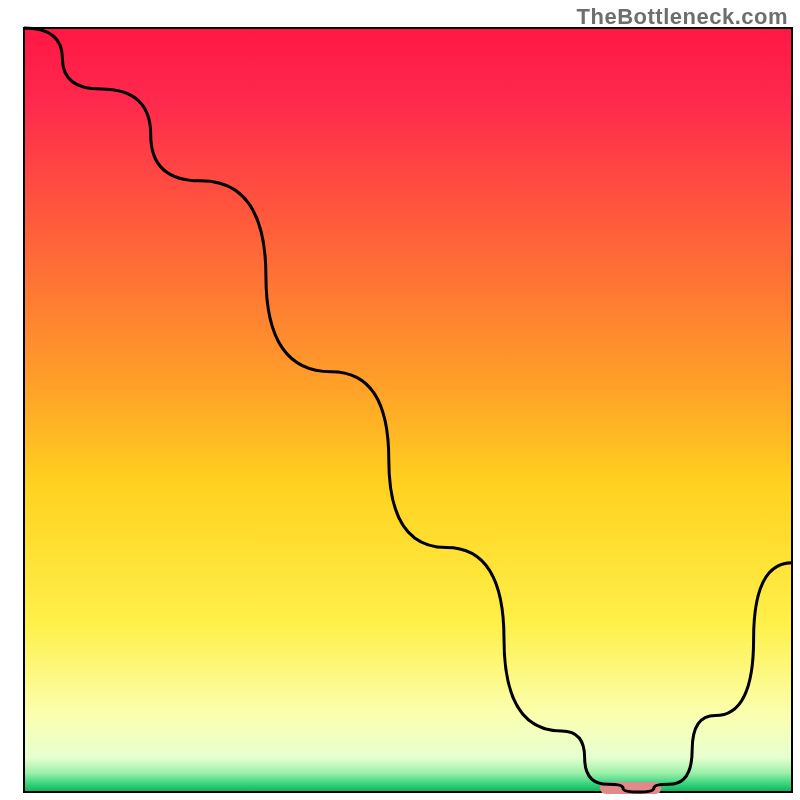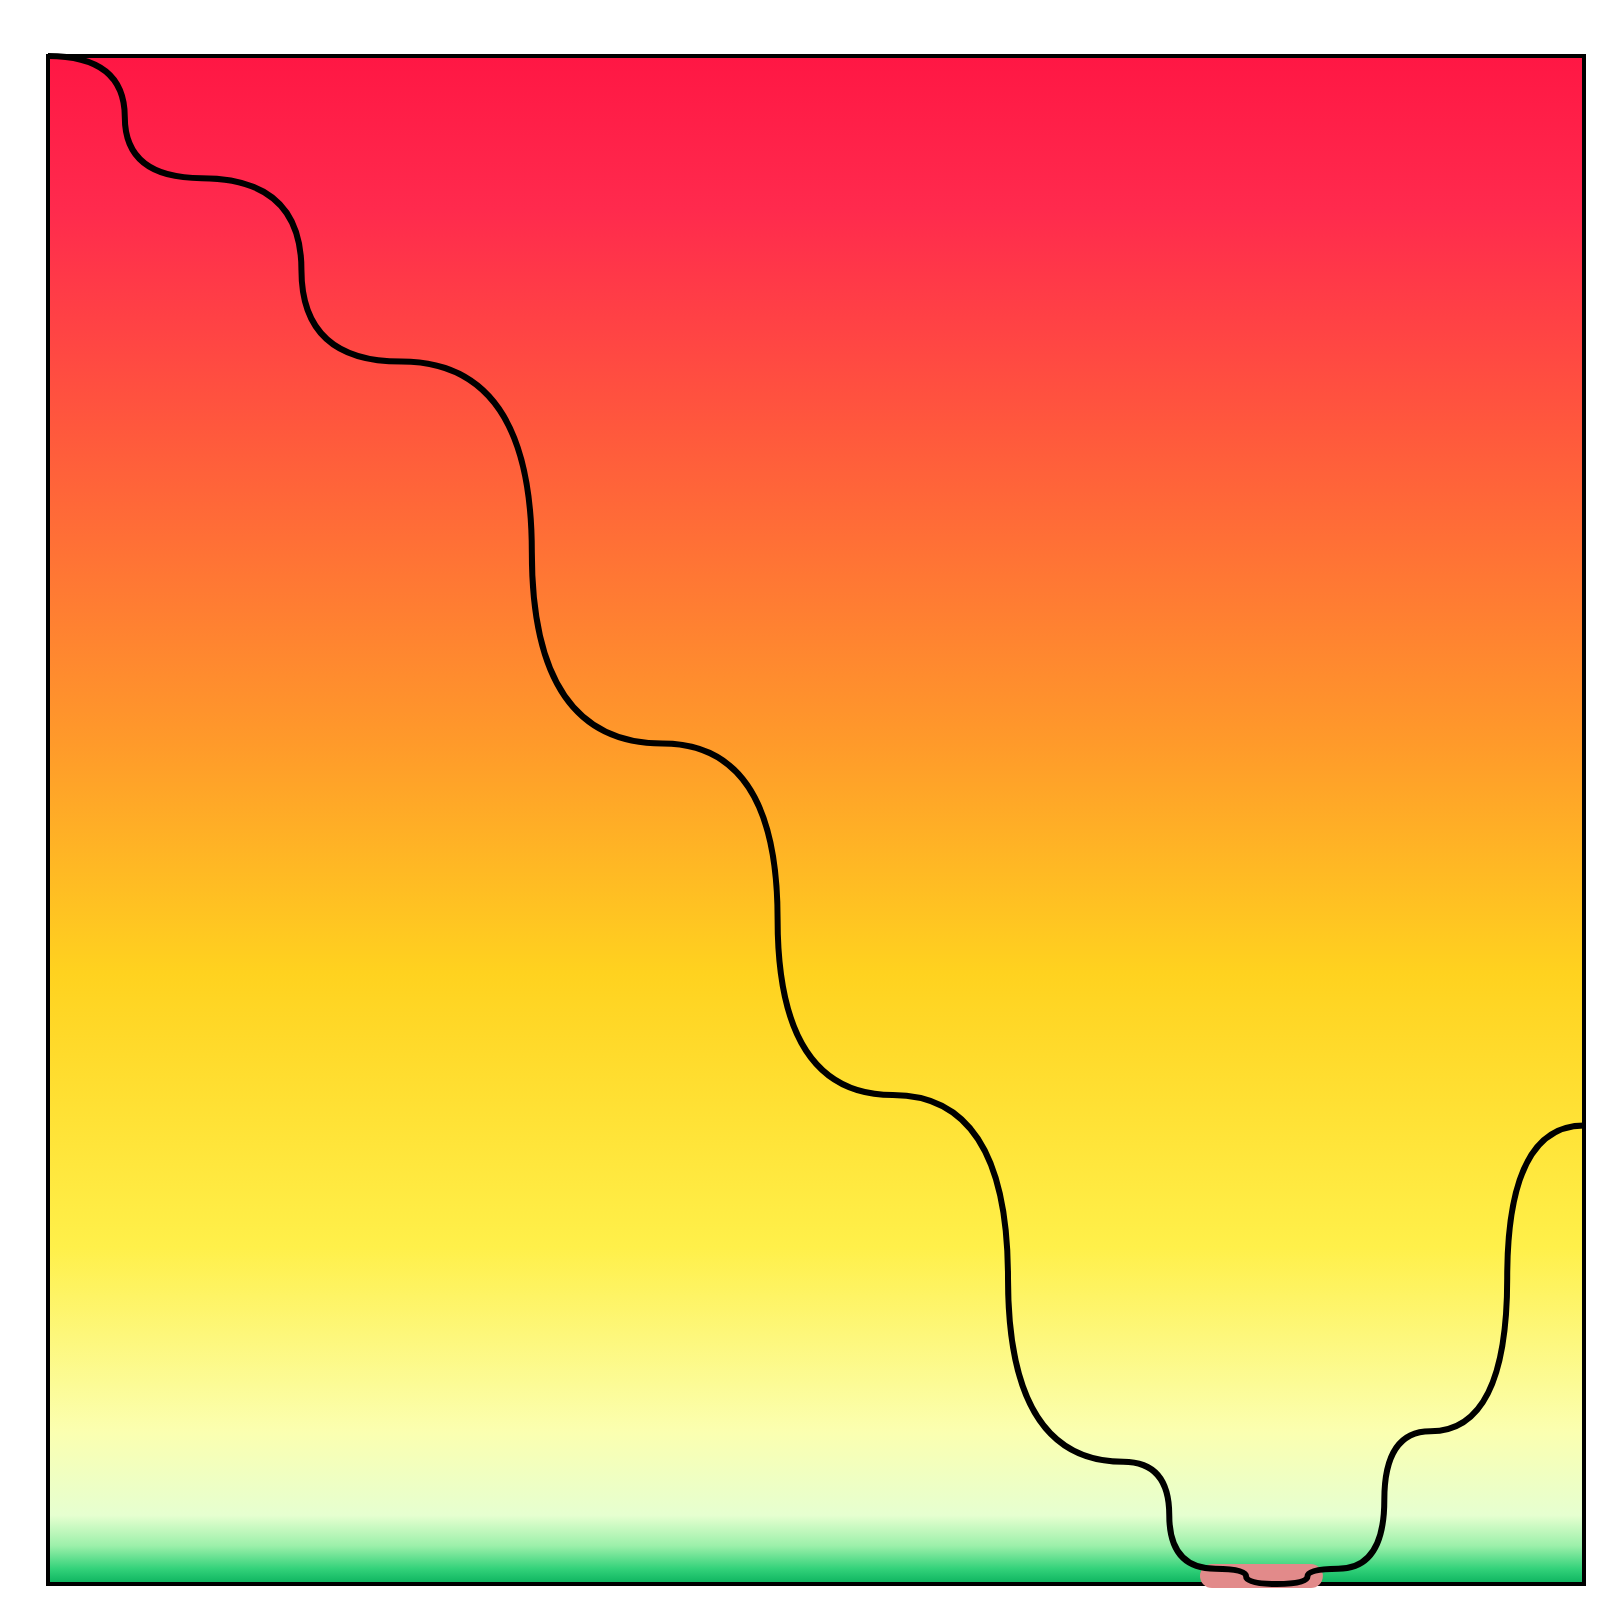--- a/index.html
+++ b/index.html
@@ -30,20 +30,21 @@
     position: absolute;
     top: 0;
     left: 0;
   }
 </style>
 </head>
 <body>
 
 <div class="stage">
 
+  <div class="watermark">TheBottleneck.com</div>
 
   <svg id="chart-svg" width="800" height="800" viewBox="0 0 800 800">
     <defs>
       <linearGradient id="bgGrad" x1="0" y1="0" x2="0" y2="1">
           <stop offset="0%" stop-color="#ff1744"></stop>
           <stop offset="10%" stop-color="#ff2a4d"></stop>
           <stop offset="25%" stop-color="#ff5a3c"></stop>
           <stop offset="45%" stop-color="#ff9a2a"></stop>
           <stop offset="60%" stop-color="#ffd21f"></stop>
           <stop offset="78%" stop-color="#fff04a"></stop>

